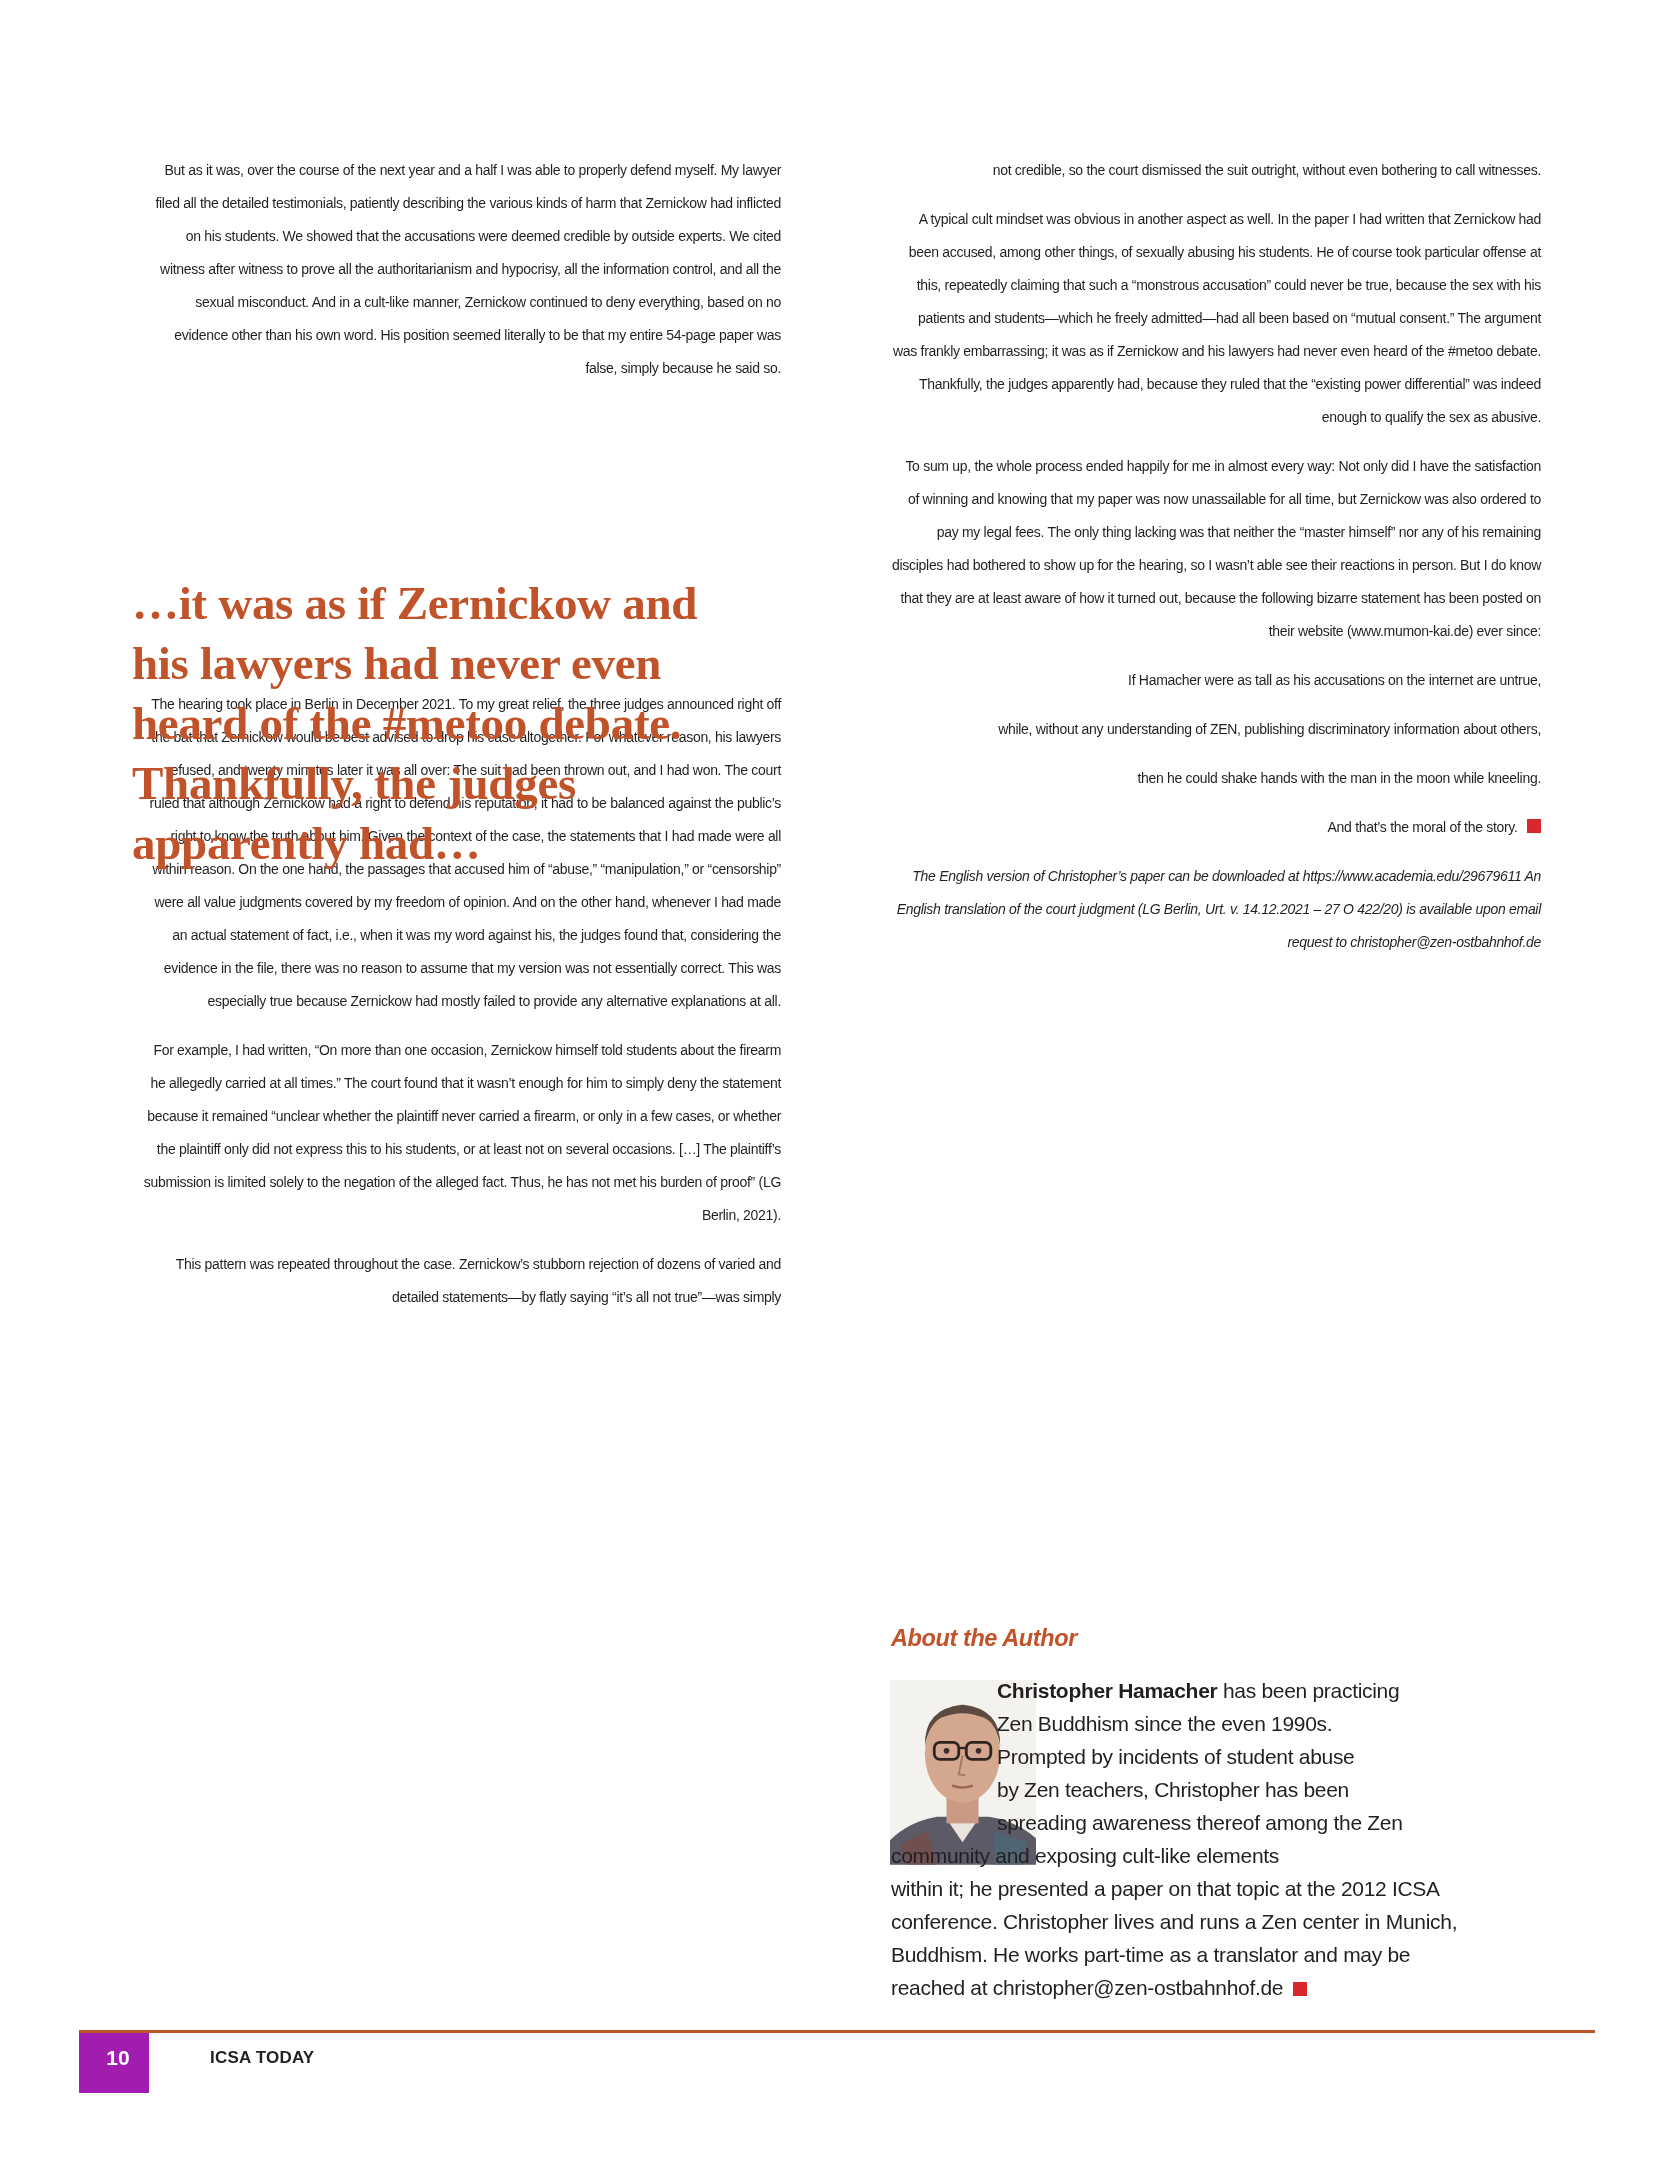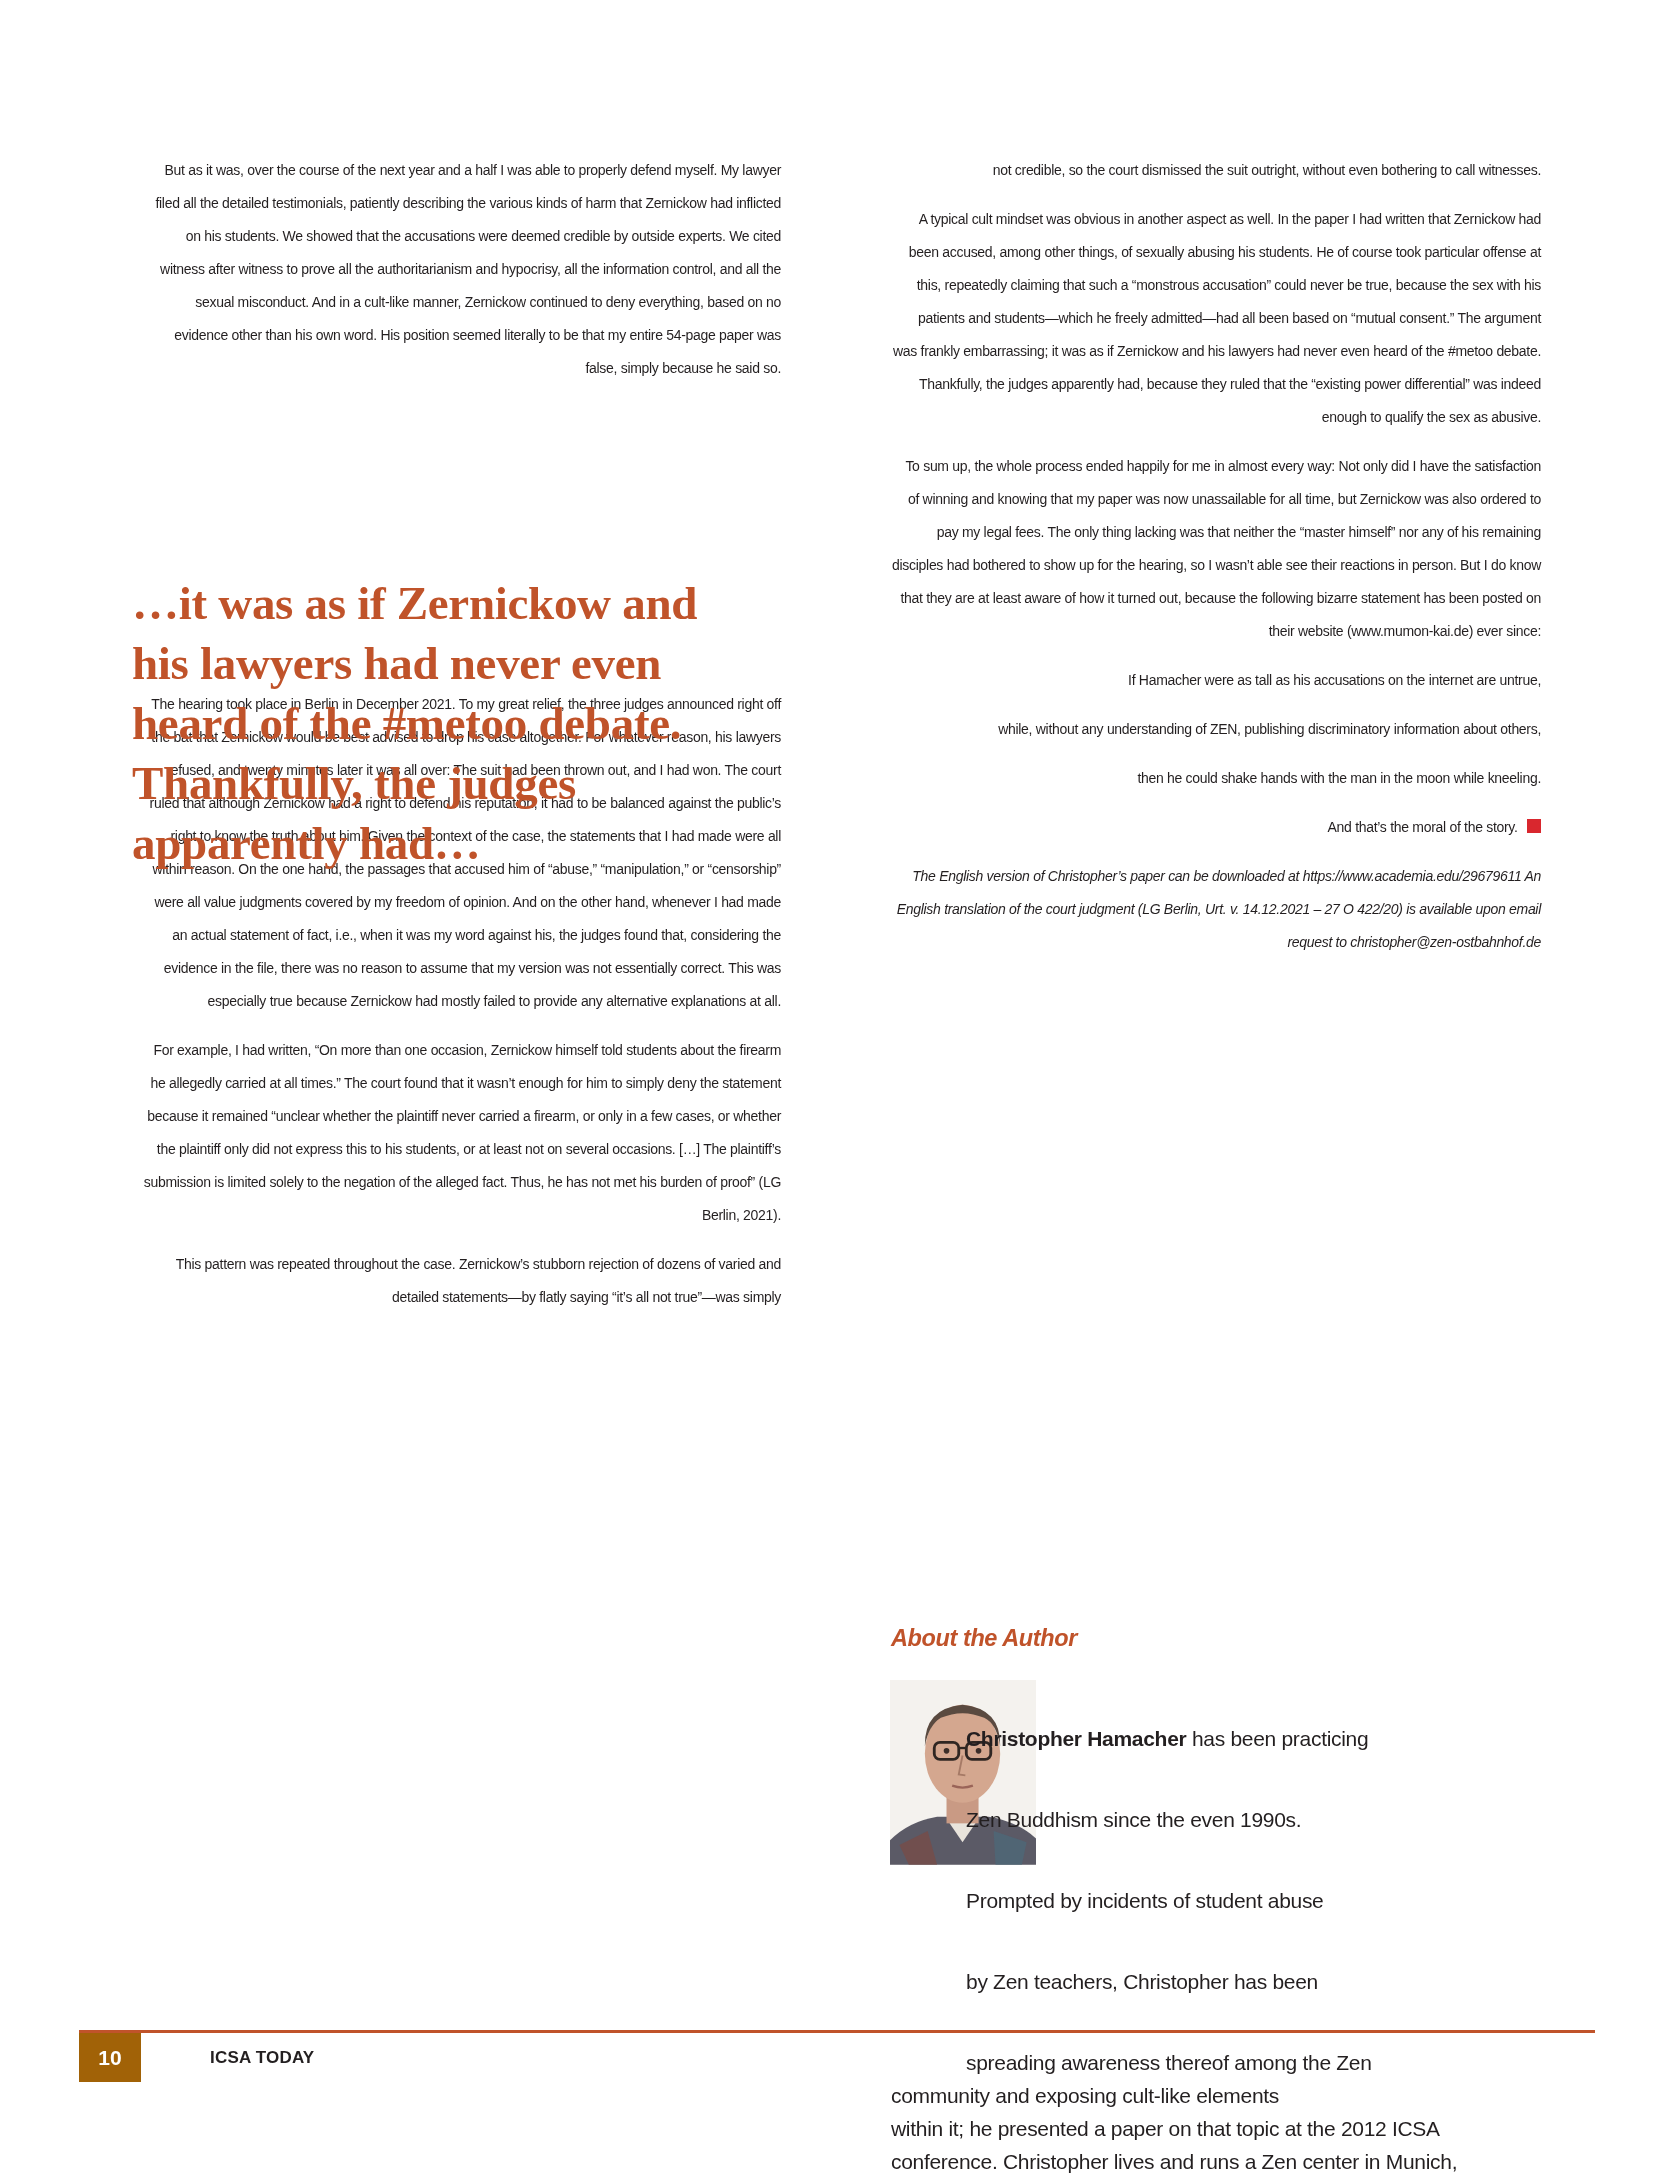--- a/index.html
+++ b/index.html
@@ -17,26 +17,26 @@
   .endmark { display: inline-block; width: 14px; height: 14px; background: #d9272e;
              margin-left: 9.4px; vertical-align: -0.9px; }
   .note { font-style: italic; }
   .about-heading { position: absolute; left: 891px; top: 1625px; font-size: 23.5px;
                    font-style: italic; font-weight: bold; color: #c0532a; letter-spacing: -0.4px; }
   .author-photo { position: absolute; left: 890px; top: 1680px; width: 146px; height: 185px;
                   background: #f3f1ec; overflow: hidden; }
   .bio { position: absolute; left: 891px; top: 1674px; width: 659px; font-size: 21px;
          line-height: 33px; letter-spacing: -0.3px; }
   .bio .line { display: block; white-space: nowrap; }
-  .bio .ind { padding-left: 75px; margin-top: 48px; }
+  .bio .ind { padding-left: 106px; }
   .bio .ind2 { }
   .bio b { font-weight: bold; }
   .footer-rule { position: absolute; left: 79px; top: 2030px; width: 1516px; height: 2.8px; background: #c0532a; }
-  .page-box { position: absolute; left: 79px; top: 2033px; width: 62px; height: 49px; background: #a16207;
-              color: #ffffff; font-weight: bold; font-size: 21px; line-height: 49px; text-align: center; }
+  .page-box { position: absolute; left: 79px; top: 2033px; width: 62px; height: 60px; background: #a21caf;
+              color: #ffffff; font-weight: bold; font-size: 21px; line-height: 49px; text-align: center; padding-left: 8px; }
   .mag-name { position: absolute; left: 166px; top: 2033px; line-height: 49px; font-size: 17px;
               font-weight: bold; color: #231f20; letter-spacing: 0.2px; margin-left: 44px; }
 </style>
 </head>
 <body>
 
 <div id="col-left" class="col">
   <p style="margin-bottom:0;">But as it was, over the course of the next year and a half I was able to properly defend myself. My lawyer filed all the detailed testimonials, patiently describing the various kinds of harm that Zernickow had inflicted on his students. We showed that the accusations were deemed credible by outside experts. We cited witness after witness to prove all the authoritarianism and hypocrisy, all the information control, and all the sexual misconduct. And in a cult-like manner, Zernickow continued to deny everything, based on no evidence other than his own word. His position seemed literally to be that my entire 54-page paper was false, simply because he said so.</p>
   <div style="height:303px;"></div>
   <p>The hearing took place in Berlin in December 2021. To my great relief, the three judges announced right off the bat that Zernickow would be best advised to drop his case altogether. For whatever reason, his lawyers refused, and twenty minutes later it was all over: The suit had been thrown out, and I had won. The court ruled that although Zernickow had a right to defend his reputation, it had to be balanced against the public’s right to know the truth about him. Given the context of the case, the statements that I had made were all within reason. On the one hand, the passages that accused him of “abuse,” “manipulation,” or “censorship” were all value judgments covered by my freedom of opinion. And on the other hand, whenever I had made an actual statement of fact, i.e., when it was my word against his, the judges found that, considering the evidence in the file, there was no reason to assume that my version was not essentially correct. This was especially true because Zernickow had mostly failed to provide any alternative explanations at all.</p>

